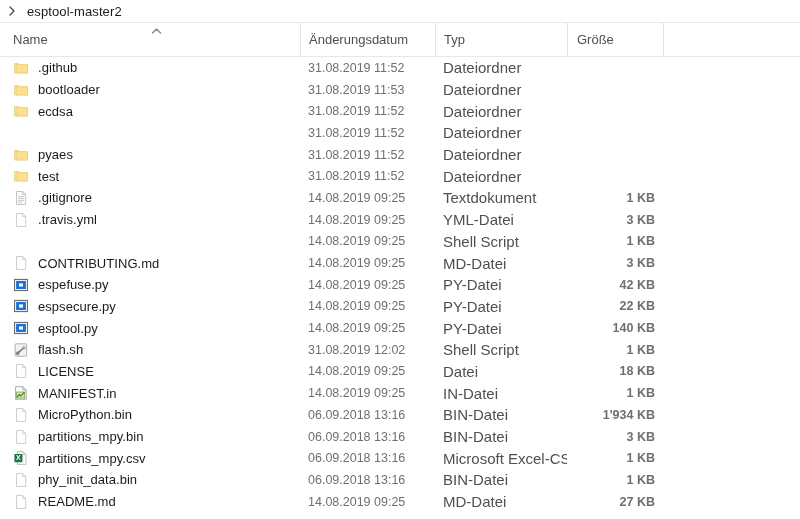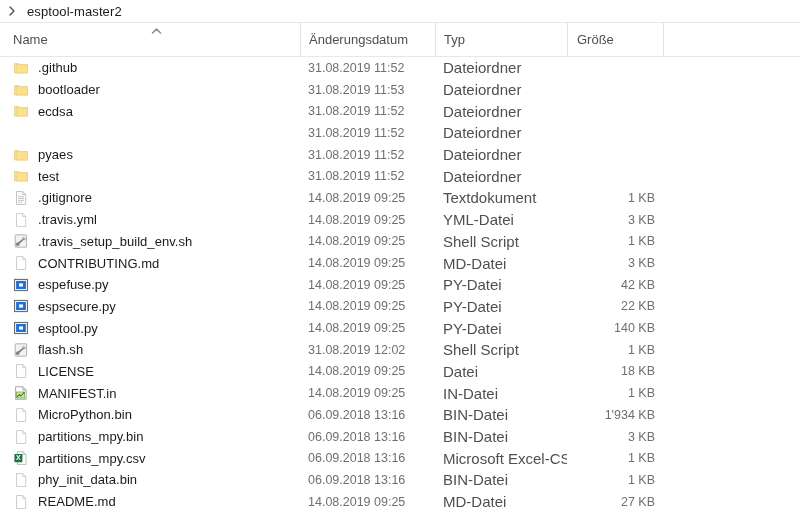--- a/index.html
+++ b/index.html
@@ -142,20 +142,21 @@
   }
   .cell-size {
     position: absolute;
     left: 567px;
     width: 88px;
     box-sizing: border-box;
     text-align: right;
     font-size: 12.5px;
     color: #6f6f6f;
     white-space: nowrap;
+    font-weight: bold;
   }
 </style>
 </head>
 <body>
 
 <div class="breadcrumb-bar">
   <svg class="crumb-chevron" viewBox="0 0 12 12">
     <path d="M4 2 L8 6 L4 10" fill="none" stroke="currentColor" stroke-width="1.3" stroke-linecap="round" stroke-linejoin="round"></path>
   </svg>
   <span class="crumb-label">esptool-master2</span>
@@ -292,31 +293,20 @@
       <path d="M9.7 1.5 v3 h3" fill="none" stroke="#c6c9cc" stroke-width="0.9"></path>
     </svg>
         </span>
         <span class="fname">.travis.yml</span>
       </div>
       <div class="cell-date">14.08.2019 09:25</div>
       <div class="cell-type">YML-Datei</div>
       <div class="cell-size">3 KB</div>
     </div>
     <div class="row">
-      <div class="cell-name">
-        <span class="icon-slot">
-    <svg width="16" height="16" viewBox="0 0 16 16">
-      <rect x="2.2" y="1.8" width="11.4" height="12.4" rx="0.6" fill="#f2f2f2" stroke="#a9acaf" stroke-width="0.9"></rect>
-      <path d="M5.2 10.6 C6.6 9.4 8.4 7.8 10.3 6.2" fill="none" stroke="#6f7478" stroke-width="1.5" stroke-linecap="round"></path>
-      <circle cx="4.6" cy="11.2" r="1.5" fill="#8d9195" stroke="#61666a" stroke-width="0.6"></circle>
-      <path d="M9.6 5.4 l1.8 1.8 l1.1 -1.2 l-1.8 -1.8 z" fill="#c9ccd0" stroke="#73787c" stroke-width="0.6"></path>
-    </svg>
-        </span>
-        <span class="fname">.travis_setup_build_env.sh</span>
-      </div>
       <div class="cell-date">14.08.2019 09:25</div>
       <div class="cell-type">Shell Script</div>
       <div class="cell-size">1 KB</div>
     </div>
     <div class="row">
       <div class="cell-name">
         <span class="icon-slot">
     <svg width="16" height="16" viewBox="0 0 16 16">
       <path d="M3.5 1.5 h6.2 l3 3 v10 h-9.2 z" fill="#ffffff" stroke="#c6c9cc" stroke-width="0.9"></path>
       <path d="M9.7 1.5 v3 h3" fill="none" stroke="#c6c9cc" stroke-width="0.9"></path>

